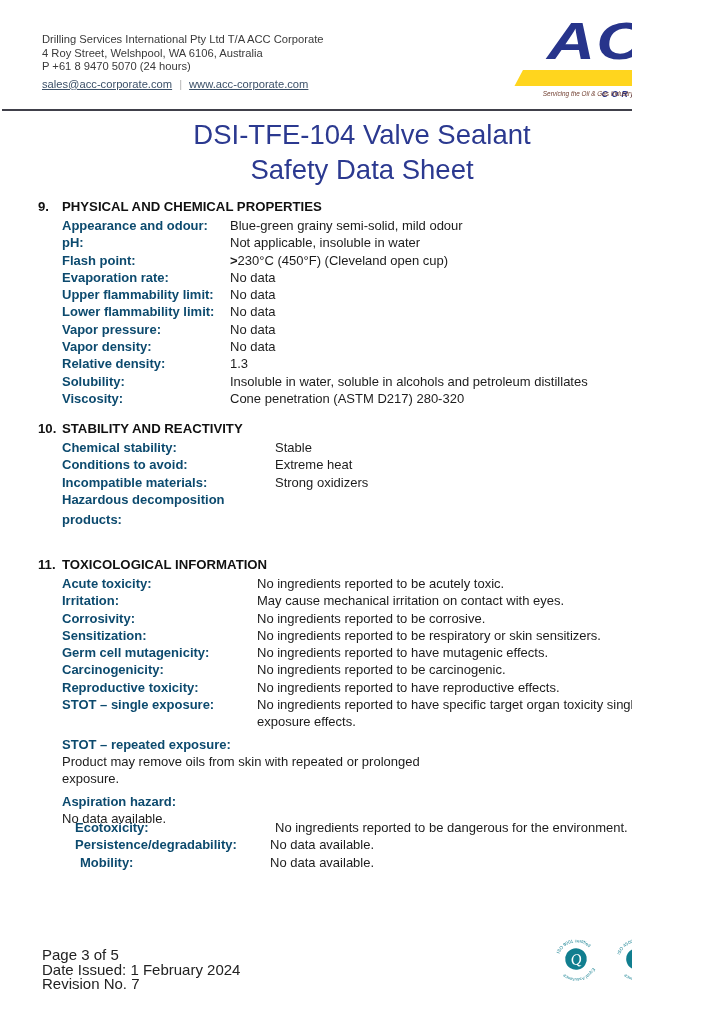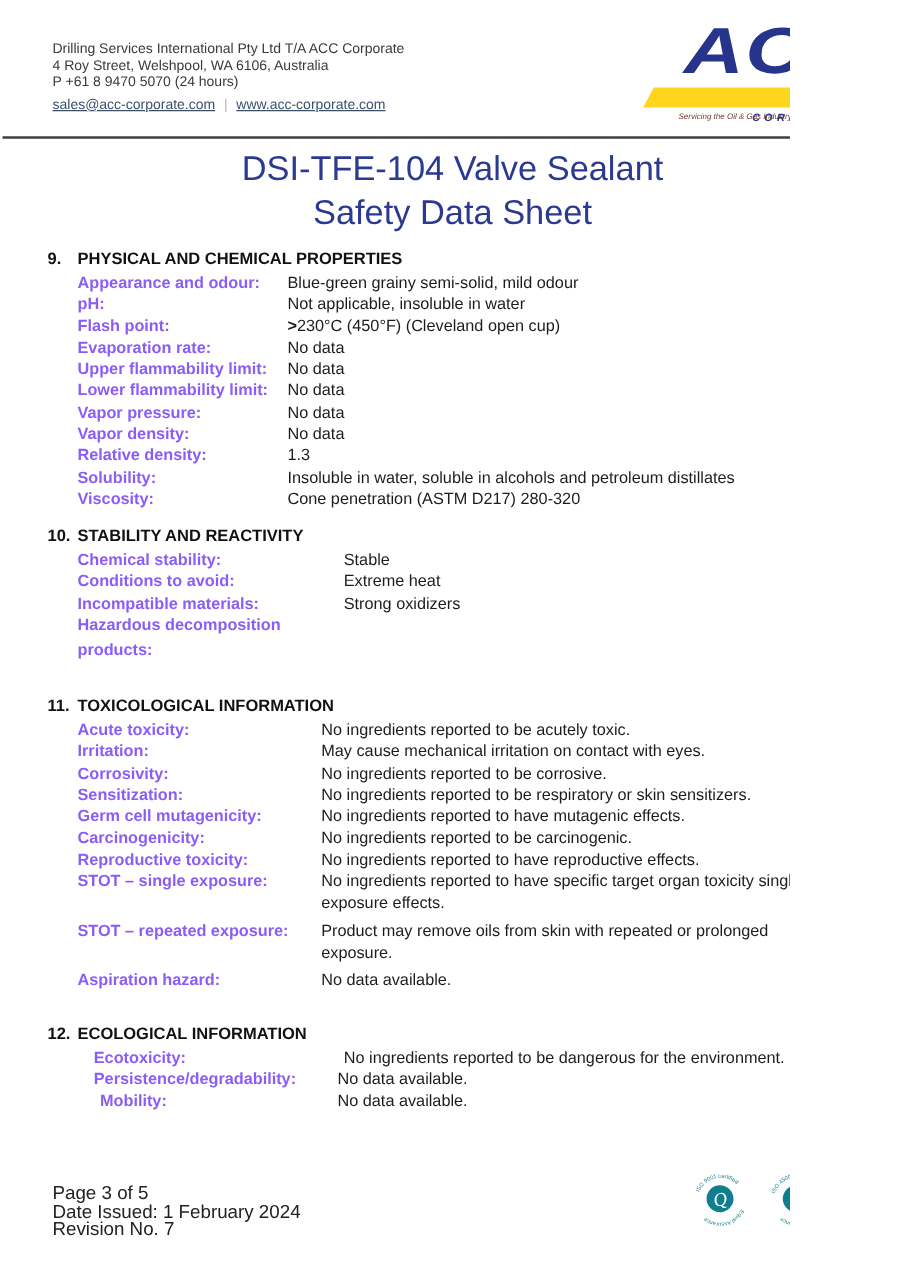--- a/index.html
+++ b/index.html
@@ -29,32 +29,32 @@
   
   .doc-title { position:absolute; left:0; top:117px; width:724px; text-align:center;
                color:#2b3990; font-weight:normal; font-size:27.5px; line-height:35px; }
 
   
   .sec { position:absolute; left:38px; width:652px; font-size:13px; }
   .sec h2 { display:flex; font-size:13.2px; font-weight:bold; color:#111; margin:0 0 2px 0; line-height:16px; }
   .sec h2 .num { width:24px; flex:0 0 auto; }
   .rows { padding-left:24px; }
   .row { display:flex; align-items:flex-start; line-height:17.3px; }
-  .lbl { font-weight:bold; color:#8b5cf6; flex:0 0 auto; }
+  .lbl { font-weight:bold; color:#0c4a6e; flex:0 0 auto; }
   .val { flex:1 1 auto; color:#1c1c1c; }
   .c9  .lbl { width:168px; }
   .c10 .lbl { width:213px; }
   .c11 .lbl { width:195px; }
   .c12 .lbl { width:195px;margin-left:13px; }
   .c11 .val { max-width:400px; }
   .val.narrow { max-width:315px; }
   .val.indent { padding-left:5px; }
   .lbl.indent { padding-left:5px; }
   .row.gap-sm { margin-top:3px; }
-  .row.gap-md { margin-top:5px; }
+  .row.gap-md { margin-top:5px;flex-direction:column; }
   #sec9  { top:199px; }
   #sec10 { top:421px; }
   #sec11 { top:557px; }
   #sec12 { top:819px; }
 
   
   .footer { position:absolute; left:42px; top:948px; font-size:15px; line-height:14.5px; color:#222; }
   .badges { position:absolute; left:552px; top:930px; display:flex; gap:13px; }
   .badge { width:48px; height:58px; }
 </style>
@@ -210,24 +210,20 @@
           <span class="val">Product may remove oils from skin with repeated or prolonged exposure.</span>
         </div>
       <div class="row gap-md">
           <span class="lbl">Aspiration hazard:</span>
           <span class="val">No data available.</span>
         </div>
     </div>
   </section>
 
   <section class="sec" id="sec12">
-    <h2>
-      <span class="num">12.</span>
-      <span>ECOLOGICAL INFORMATION</span>
-    </h2>
     <div class="rows c12">
       <div class="row">
           <span class="lbl">Ecotoxicity:</span>
           <span class="val indent">No ingredients reported to be dangerous for the environment.</span>
         </div>
       <div class="row">
           <span class="lbl">Persistence/degradability:</span>
           <span class="val">No data available.</span>
         </div>
       <div class="row">

